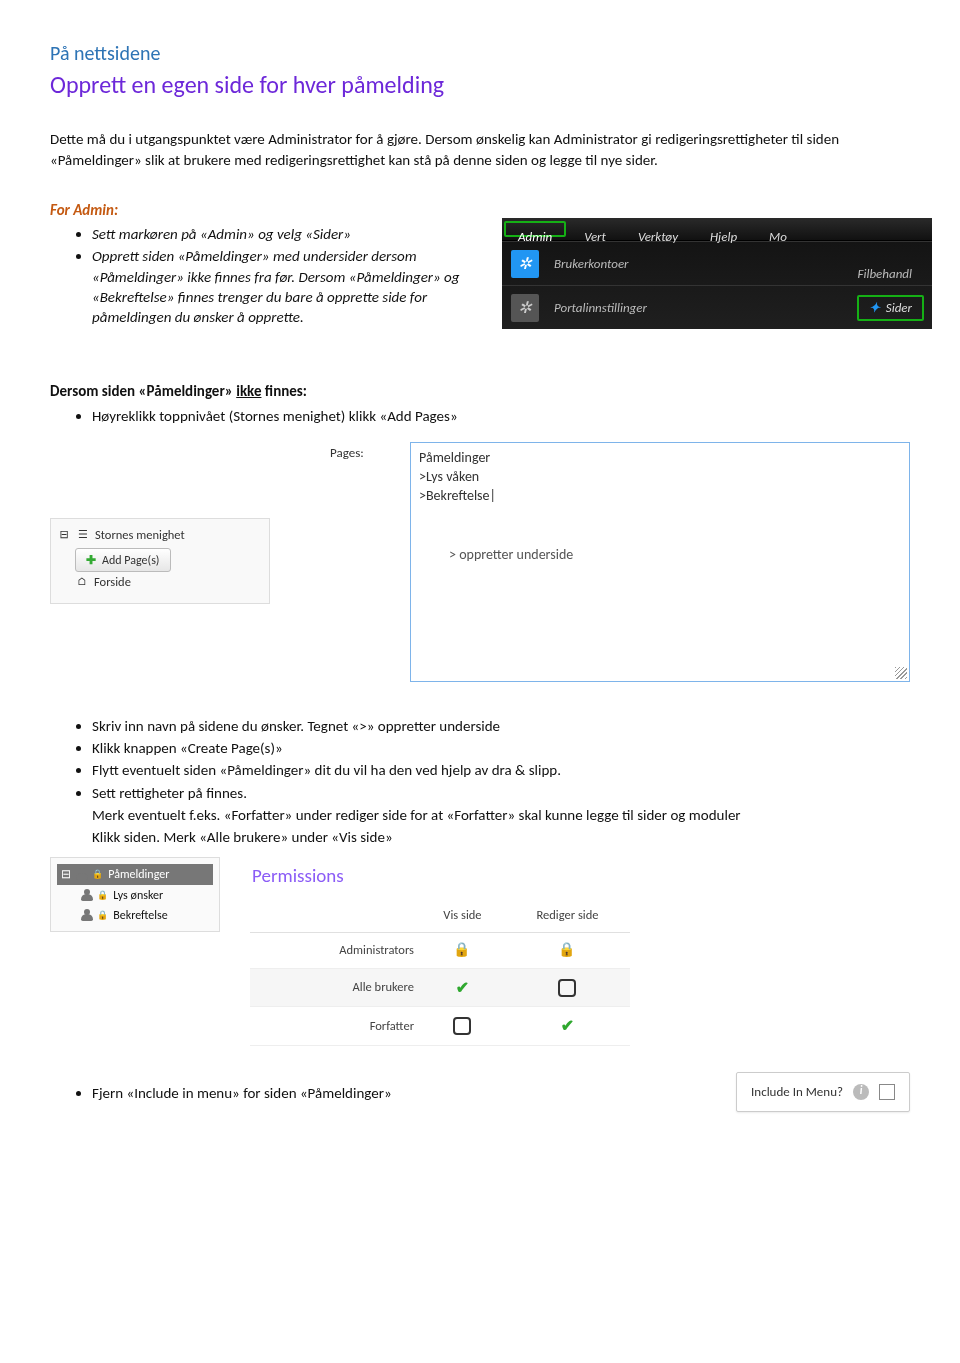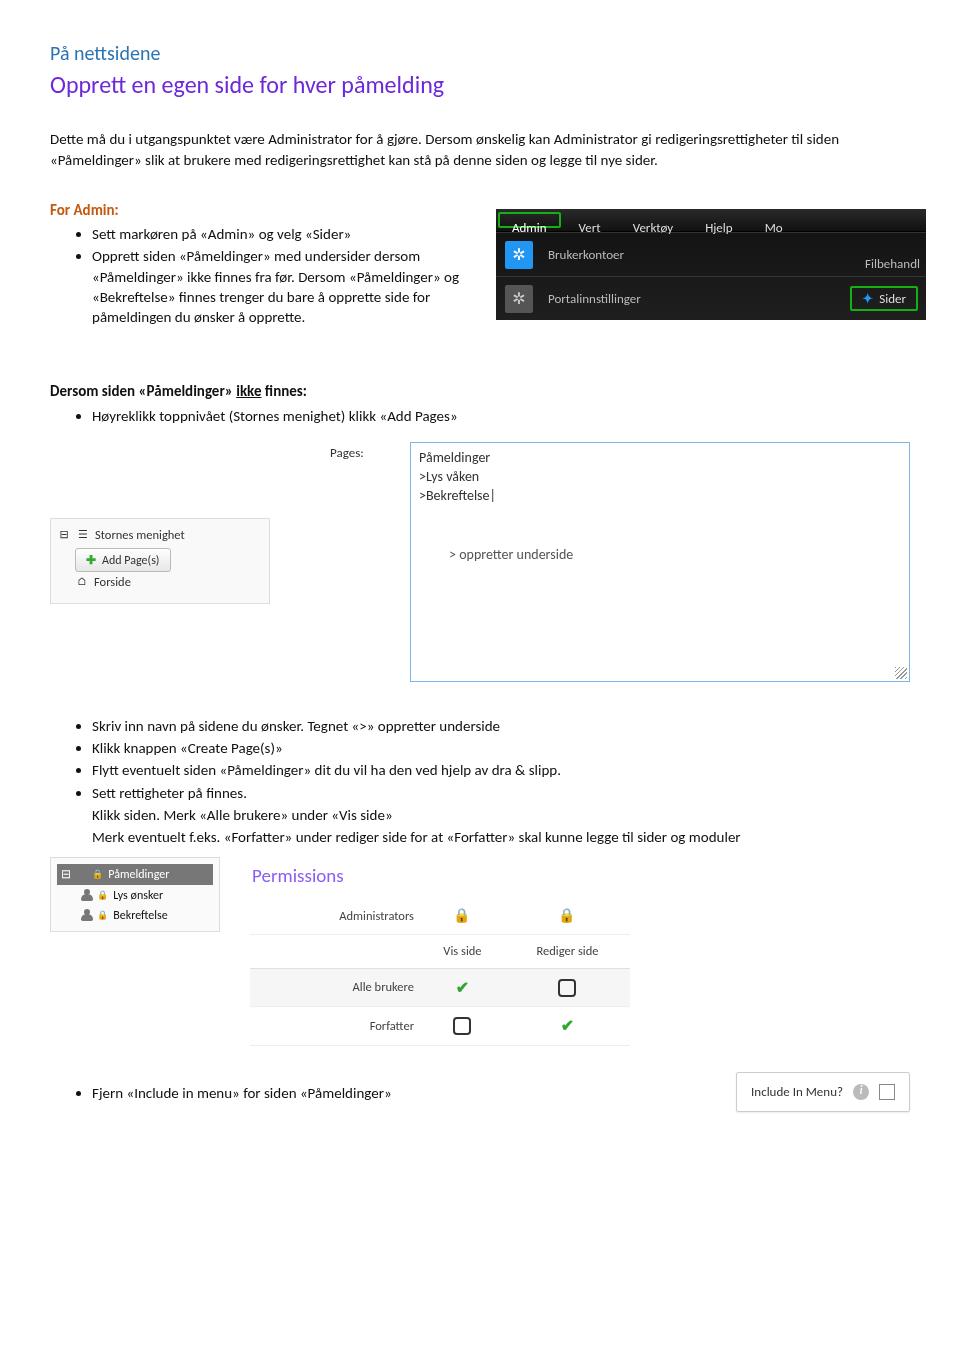--- a/index.html
+++ b/index.html
@@ -15,21 +15,21 @@
   }
   .heading1 { color: #2E74B5; font-size: 20px; margin: 0 0 2px 0; font-weight: normal; }
   .heading2 { color: #6d28d9; font-size: 24px; margin: 0 0 28px 0; font-weight: normal; }
   .para { margin: 0 0 4px 0; }
   .orange { color: #C45911; }
   .bold { font-weight: bold; }
   .section-gap { height: 26px; }
   ul.bullets { margin: 4px 0 0 0; padding-left: 42px; }
   ul.bullets li { margin-bottom: 2px; }
   ul.bullets li.indent-note { list-style: none; margin-left: 0; }
-  .row-flex { display: flex; align-items: center; gap: 6px; }
+  .row-flex { display: flex; align-items: flex-end; gap: 12px; font-style: italic; }
   .row-flex .text-col { flex: 0 0 440px; }
   .row-flex .img-col { flex: 1; }
 
   
   .admin-menu {
     background: linear-gradient(#111, #1f1f1f);
     color: #ccc;
     font-size: 13px;
     width: 430px;
     overflow: hidden;
@@ -180,21 +180,21 @@
         <div class="nav-item">Vert</div>
         <div class="nav-item">Verktøy</div>
         <div class="nav-item">Hjelp</div>
         <div class="nav-item">Mo</div>
       </div>
       <div class="subrow">
         <div class="iconbox">
             <div class="gear-blue">✲</div>
           </div>
         <div class="sublabel">Brukerkontoer</div>
-        <div class="sublabel" style="flex:0 0 auto; padding-right:6px;margin-top:19px;">Filbehandl</div>
+        <div class="sublabel" style="flex:0 0 auto; padding-right:20px;margin-top:19px;">Filbehandl</div>
       </div>
       <div class="subrow">
         <div class="iconbox">
             <div class="gear-grey">✲</div>
           </div>
         <div class="sublabel">Portalinnstillinger</div>
         <div class="sider-box">
           <span class="plus">✦</span>
           <span>Sider</span>
         </div>
@@ -245,22 +245,22 @@
   </div>
 </div>
 
 <div class="section-gap"></div>
 
 <ul class="bullets">
   <li>Skriv inn navn på sidene du ønsker. Tegnet «&gt;» oppretter underside</li>
   <li>Klikk knappen «Create Page(s)»</li>
   <li>Flytt eventuelt siden «Påmeldinger» dit du vil ha den ved hjelp av dra &amp; slipp.</li>
   <li>Sett rettigheter på finnes.</li>
+  <li class="indent-note">Merk eventuelt f.eks. «Forfatter» under rediger side for at «Forfatter» skal kunne legge til sider og moduler</li>
   <li class="indent-note">Klikk siden. Merk «Alle brukere» under «Vis side»</li>
-  <li class="indent-note">Merk eventuelt f.eks. «Forfatter» under rediger side for at «Forfatter» skal kunne legge til sider og moduler</li>
 </ul>
 
 <div class="flex-2col" style="margin-top:10px;">
   <div class="perm-tree">
     <div class="row sel">
       <span style="color:#fff;">⊟</span>
       <span class="person-icon"></span>
         <span class="lock-mini">🔒</span>
       <span>Påmeldinger</span>
     </div>
@@ -274,28 +274,28 @@
         <span class="lock-mini">🔒</span>
       <span>Bekreftelse</span>
     </div>
   </div>
 
   <div class="perm-table-wrap">
     <div class="perm-title">Permissions</div>
     <table class="perm-table">
       <tbody>
           <tr>
+        <th class="rowhead"></th>
+        <th>Vis side</th>
+        <th>Rediger side</th>
+      </tr>
+      <tr>
         <td class="rowhead">Administrators</td>
         <td><span class="lock-icon">🔒</span></td>
         <td><span class="lock-icon">🔒</span></td>
-      </tr>
-      <tr>
-        <th class="rowhead"></th>
-        <th>Vis side</th>
-        <th>Rediger side</th>
       </tr>
       <tr class="alt">
         <td class="rowhead">Alle brukere</td>
         <td><span class="check-green"></span></td>
         <td><span class="chk"></span></td>
       </tr>
       <tr>
         <td class="rowhead">Forfatter</td>
         <td><span class="chk"></span></td>
         <td><span class="check-green"></span></td>

